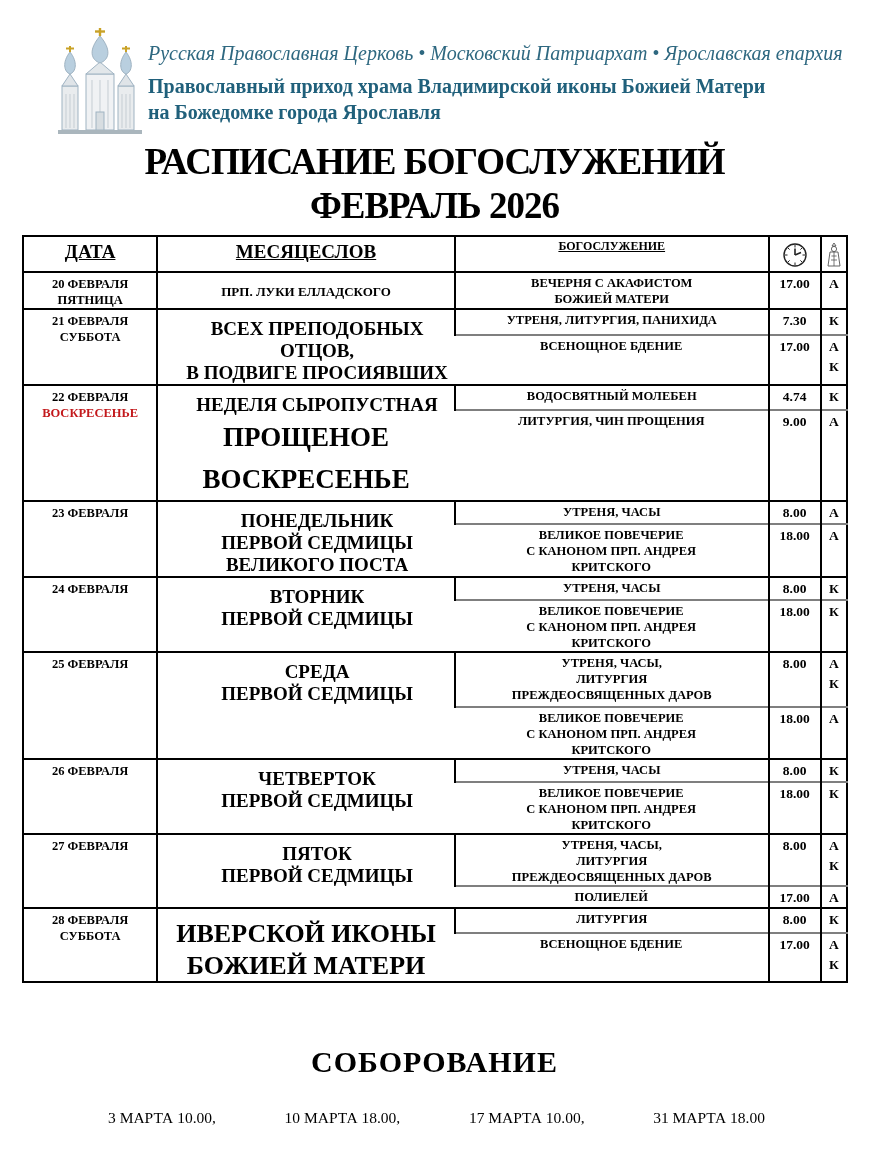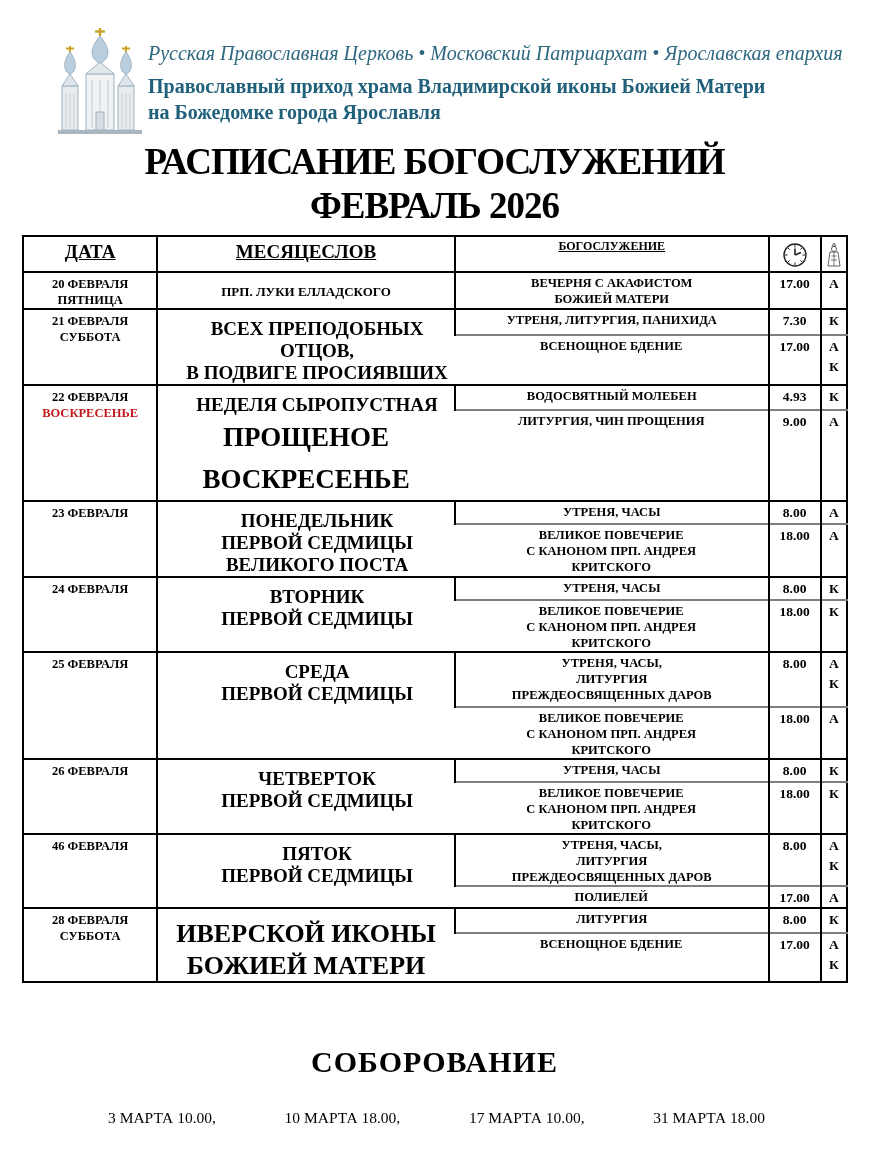--- a/index.html
+++ b/index.html
@@ -215,21 +215,21 @@
             <div class="date-line red-text">ВОСКРЕСЕНЬЕ</div>
           </td>
           <td class="cell cal-cell" rowspan="2">
             <div class="cal-line cal-m">НЕДЕЛЯ СЫРОПУСТНАЯ</div>
             <div class="cal-line cal-xl">ПРОЩЕНОЕ</div>
             <div class="cal-line cal-xl">ВОСКРЕСЕНЬЕ</div>
           </td>
           <td class="cell svc-cell">
             <div class="svc-line">ВОДОСВЯТНЫЙ МОЛЕБЕН</div>
           </td>
-          <td class="cell time-cell">4.93</td>
+          <td class="cell time-cell">4.74</td>
           <td class="cell priest-cell">
             <div class="priest-letter">К</div>
           </td>
         </tr>
         <tr class="sub-row" style="height: 81px;">
           <td class="cell svc-cell">
             <div class="svc-line">ЛИТУРГИЯ, ЧИН ПРОЩЕНИЯ</div>
           </td>
           <td class="cell time-cell">9.00</td>
           <td class="cell priest-cell">
@@ -343,21 +343,21 @@
             <div class="svc-line">С КАНОНОМ ПРП. АНДРЕЯ</div>
             <div class="svc-line">КРИТСКОГО</div>
           </td>
           <td class="cell time-cell">18.00</td>
           <td class="cell priest-cell">
             <div class="priest-letter">К</div>
           </td>
         </tr>
         <tr class="day-start" style="height: 52px;">
           <td class="cell date-cell" rowspan="2">
-            <div class="date-line">46 ФЕВРАЛЯ</div>
+            <div class="date-line">27 ФЕВРАЛЯ</div>
           </td>
           <td class="cell cal-cell" rowspan="2">
             <div class="cal-line cal-m">ПЯТОК</div>
             <div class="cal-line cal-m">ПЕРВОЙ СЕДМИЦЫ</div>
           </td>
           <td class="cell svc-cell">
             <div class="svc-line">УТРЕНЯ, ЧАСЫ,</div>
             <div class="svc-line">ЛИТУРГИЯ</div>
             <div class="svc-line">ПРЕЖДЕОСВЯЩЕННЫХ ДАРОВ</div>
           </td>

